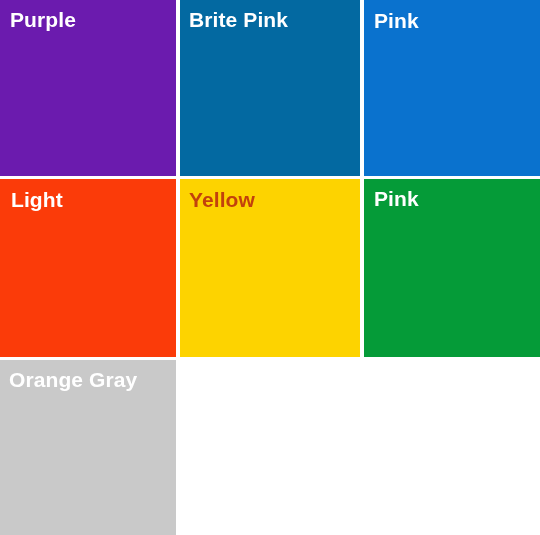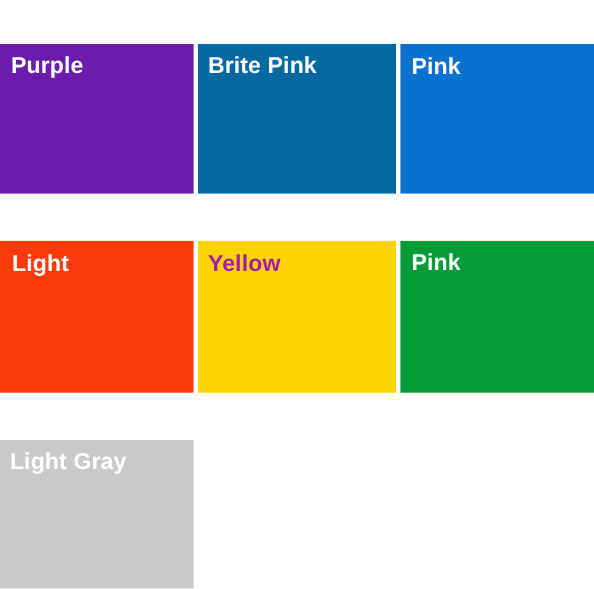--- a/index.html
+++ b/index.html
@@ -22,21 +22,20 @@
     grid-template-rows: 176px 178px 175px;
     column-gap: 4px;
     row-gap: 3px;
     background: #ffffff;
     box-sizing: border-box;
   }
 
   .swatch {
     position: relative;
     overflow: hidden;
-    margin-top: 40px;
   }
 
   .swatch-label {
     position: absolute;
     top: 7px;
     left: 10px;
     font-family: "Liberation Sans", sans-serif;
     font-weight: bold;
     font-size: 21px;
     line-height: 25px;
@@ -68,25 +67,25 @@
 
   <div class="swatch row2 col1" style="background-color: rgb(10, 114, 206);">
     <span class="swatch-label" style="color: rgb(255, 255, 255);">Pink</span>
   </div>
 
   <div class="swatch row2 col2" style="background-color: rgb(251, 59, 9);">
     <span class="swatch-label" style="color: rgb(255, 255, 255);">Light</span>
   </div>
 
   <div class="swatch row2 col3" style="background-color: rgb(253, 211, 0);">
-    <span class="swatch-label" style="color: #a21caf;">Yellow</span>
+    <span class="swatch-label" style="color: #c2410c;">Yellow</span>
   </div>
 
   <div class="swatch row3 col1" style="background-color: rgb(5, 155, 56);">
     <span class="swatch-label" style="color: rgb(255, 255, 255);">Pink</span>
   </div>
 
 
   <div class="swatch row3 col3" style="background-color: rgb(201, 201, 201);">
-    <span class="swatch-label" style="color: rgb(255, 255, 255);">Light Gray</span>
+    <span class="swatch-label" style="color: rgb(255, 255, 255);">Orange Gray</span>
   </div>
 
 </div>
 
 </body></html>

